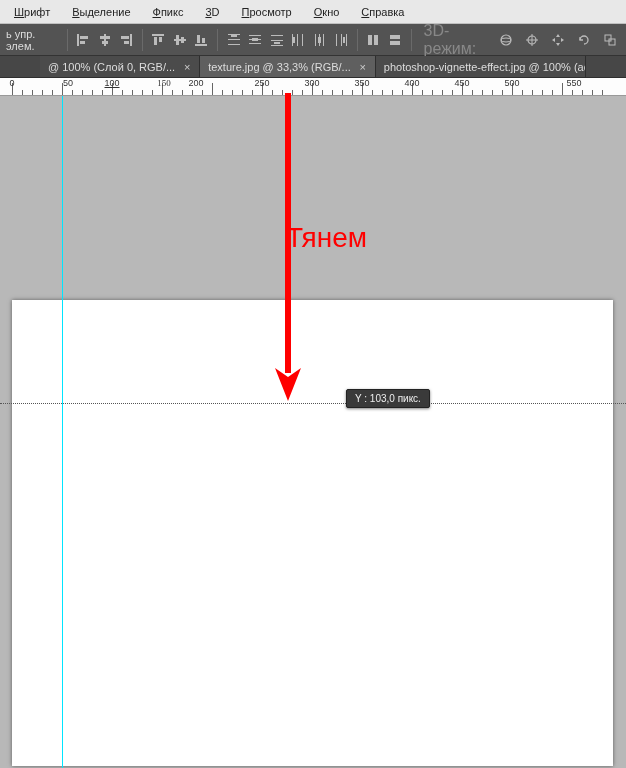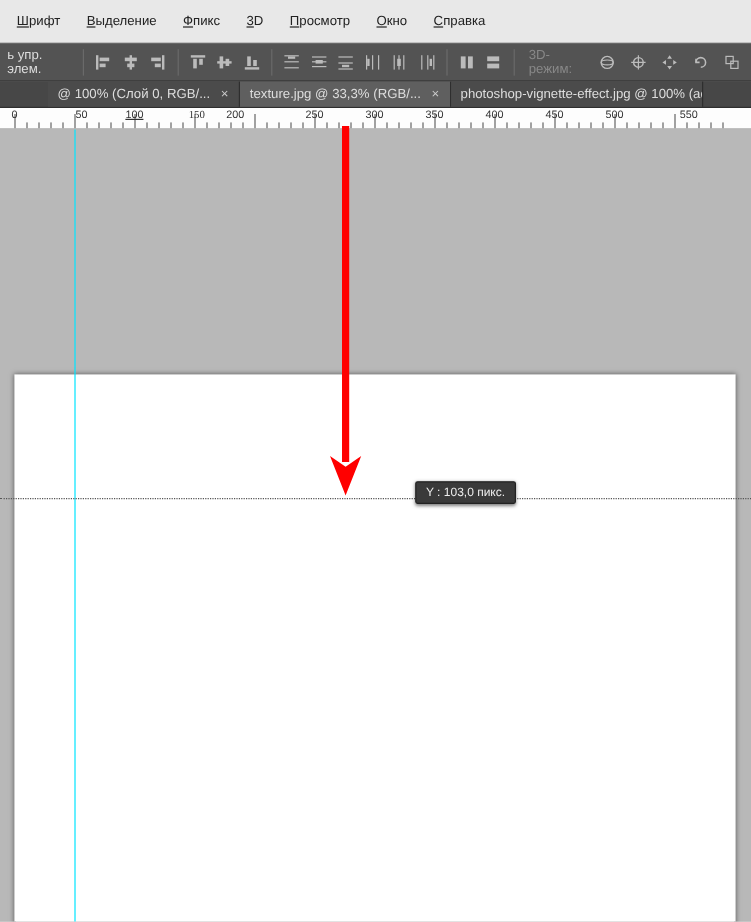--- a/index.html
+++ b/index.html
@@ -9,21 +9,21 @@
     background: #b8b8b8;
     font-family: Tahoma, Arial, sans-serif;
     font-size: 11px;
     overflow: hidden;
     position: relative;
   }
 
   
   .menubar {
     background: #e8e8e8;
-    height: 36px;
+    height: 24px;
     display: flex;
     align-items: center;
     padding: 0 4px;
     border-bottom: 1px solid #c0c0c0;
     gap: 2px;
   }
   .menu-item {
     padding: 3px 10px;
     cursor: default;
     color: #222;
@@ -57,21 +57,21 @@
     color: #ccc;
   }
   .tb-sep {
     width: 1px;
     height: 22px;
     background: #6a6a6a;
     margin: 0 4px;
   }
   .tb-text {
     color: #888;
-    font-size: 11px;
+    font-size: 16px;
     padding: 0 6px;
   }
   .tb-icon svg { display:block; }
 
   
   .doctabs {
     background: #474747;
     height: 22px;
     display: flex;
     border-bottom: 1px solid #2e2e2e;
@@ -436,17 +436,18 @@
       <div class="tick minor" style="left: 602px;"></div>
     </div>
 </div>
 
 <div class="workspace">
   <div class="canvas"></div>
   <div class="guide-v"></div>
   <div class="guide-h"></div>
   <div class="coord-tooltip">Y :  103,0 пикс.</div>
 
+  <div class="annotation-text">Тянем</div>
   <svg class="annotation-arrow" viewBox="0 0 30 310">
     <path d="M15 0 L15 280" stroke="#ff0000" stroke-width="6" fill="none"></path>
     <path d="M15 308 L2 275 L15 284 L28 275 Z" fill="#ff0000"></path>
   </svg>
 </div>
 
 </body></html>

